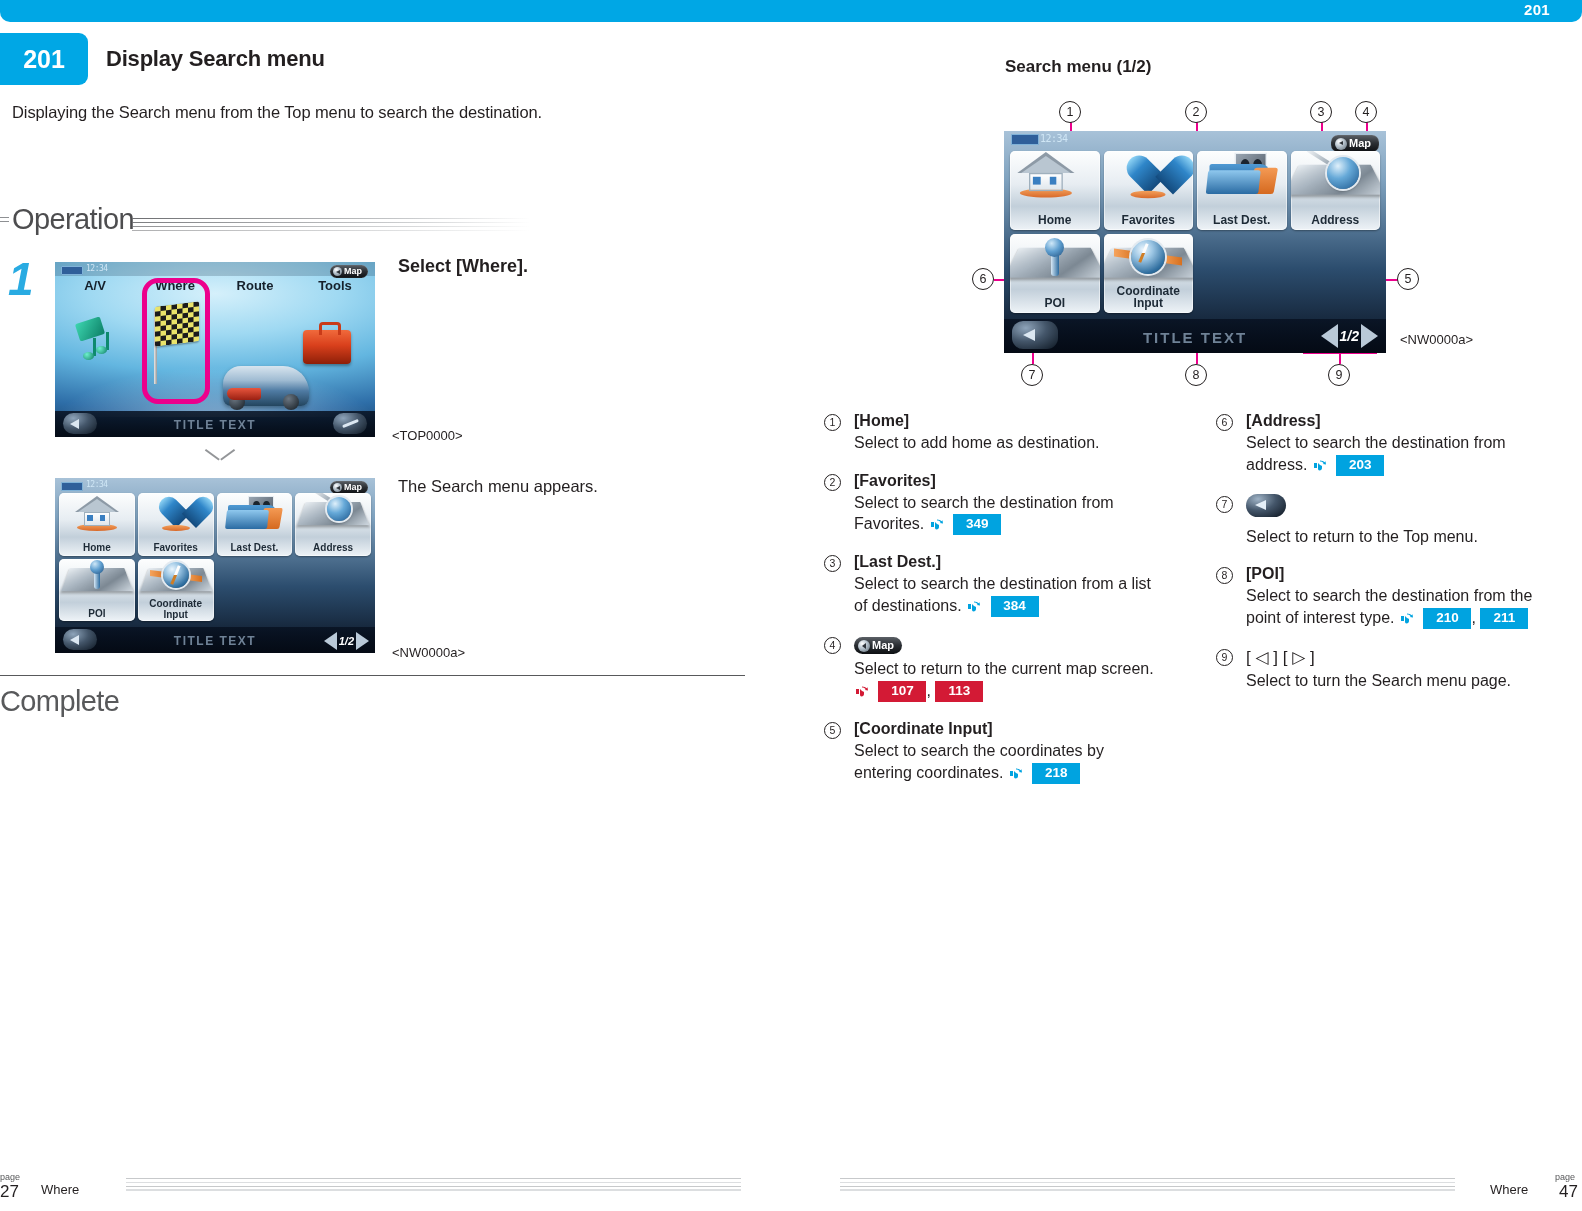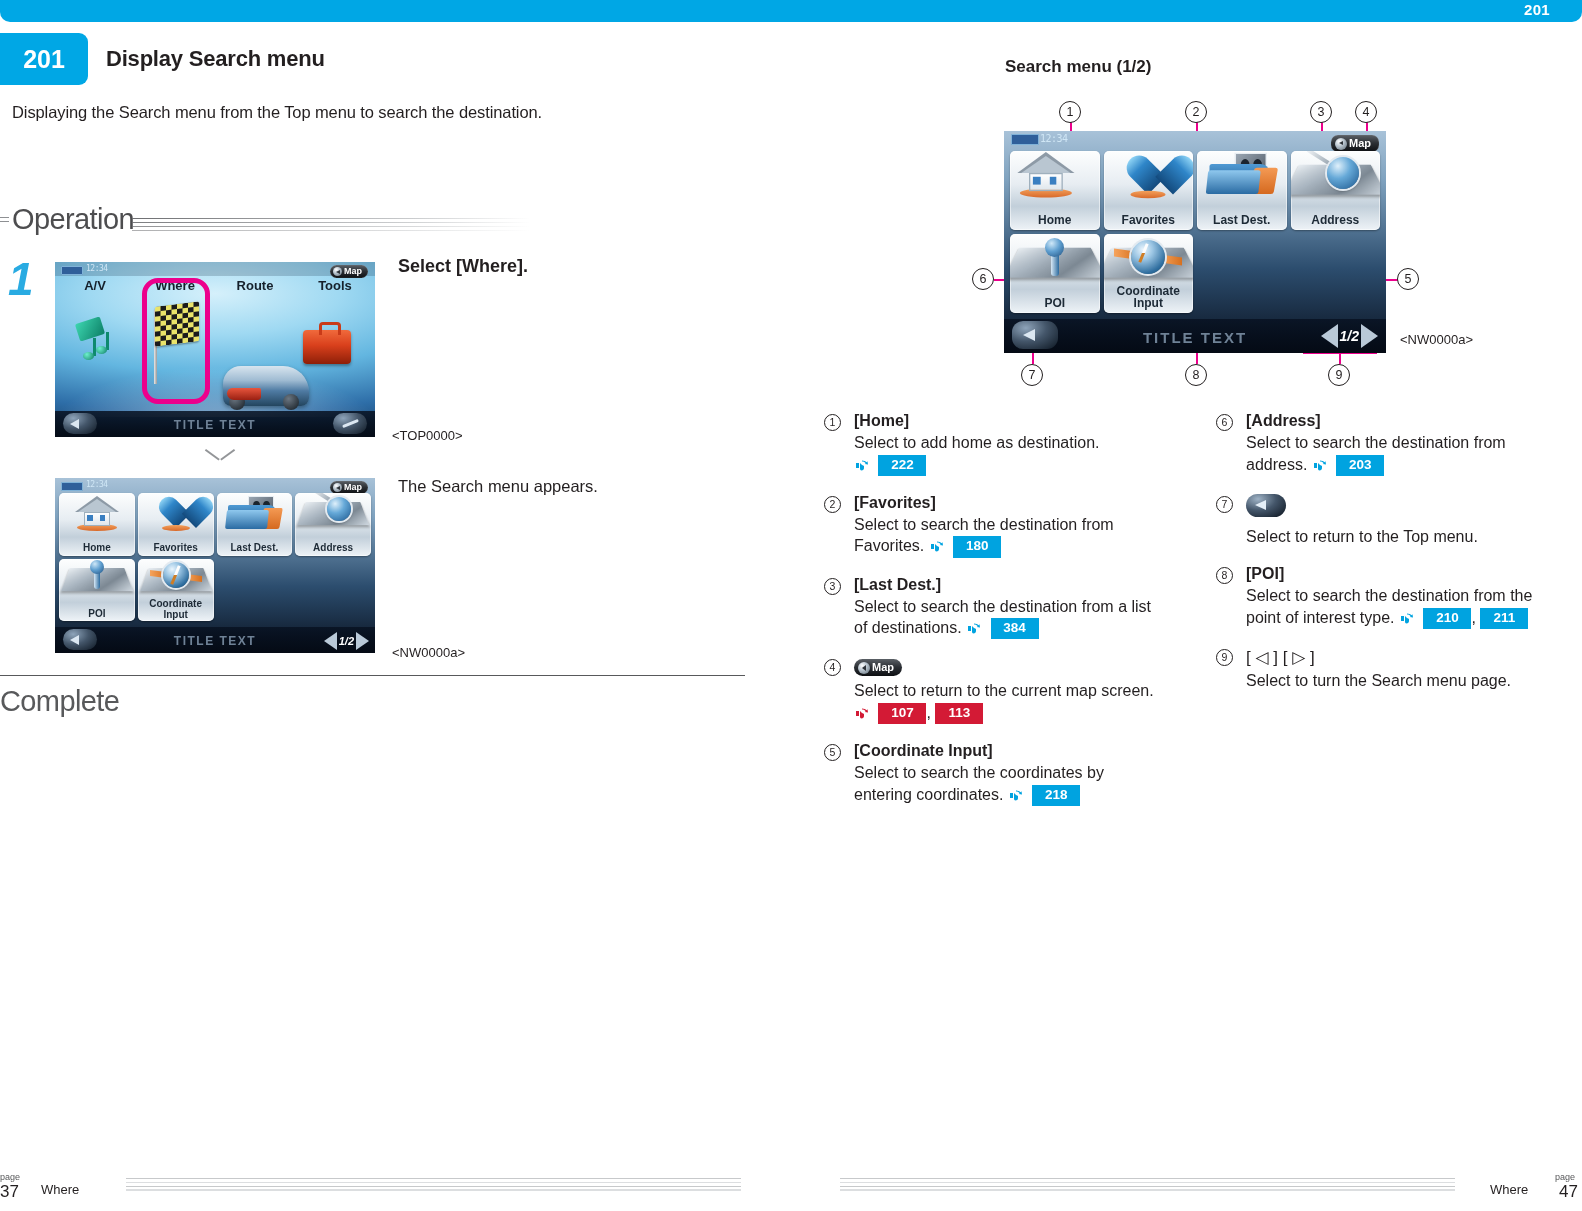--- a/index.html
+++ b/index.html
@@ -984,42 +984,35 @@
 </div>
 <div class="shotcode" style="left:1400px; top:332px;">&lt;NW0000a&gt;</div>
 
 <div class="legend-col" id="legend-left">
 
   <div class="legend-item">
     <div class="legend-num">1</div>
     <div class="legend-body">
       <div class="legend-title">[Home]</div>
       <div class="legend-desc">Select to add home as destination.</div>
-      <div class="legend-desc">
-        <span class="ref-hand"><svg width="15" height="11" viewBox="0 0 15 11">
-              <path d="M0 3h3v5H0zM4 4c0-1 1-1 1 0v1c0-1 1-1 1 0v.5c0-.8 1-.8 1 0V6c0-.8 1-.8 1 0v2c0 1.5-1 2.5-2.5 2.5H5.5C4.5 10.5 4 9.5 4 8.5z" fill="#00a3e0"></path>
-              <path d="M6 0.5c2 0 3.5.8 4.5 1.8l1-1 .5 3.2-3.2-.4.9-.9C8.9 2 7.6 1.4 6 1.4z" fill="#00a3e0"></path>
-            </svg></span>
-        <span class="badge blue">222</span>
-      </div>
     </div>
   </div>
 
   <div class="legend-item">
     <div class="legend-num">2</div>
     <div class="legend-body">
       <div class="legend-title">[Favorites]</div>
       <div class="legend-desc">Select to search the destination from</div>
       <div class="legend-desc">
         <span>Favorites.</span>
         <span class="ref-hand"><svg width="15" height="11" viewBox="0 0 15 11">
               <path d="M0 3h3v5H0zM4 4c0-1 1-1 1 0v1c0-1 1-1 1 0v.5c0-.8 1-.8 1 0V6c0-.8 1-.8 1 0v2c0 1.5-1 2.5-2.5 2.5H5.5C4.5 10.5 4 9.5 4 8.5z" fill="#00a3e0"></path>
               <path d="M6 0.5c2 0 3.5.8 4.5 1.8l1-1 .5 3.2-3.2-.4.9-.9C8.9 2 7.6 1.4 6 1.4z" fill="#00a3e0"></path>
             </svg></span>
-        <span class="badge blue">180</span>
+        <span class="badge blue">349</span>
       </div>
     </div>
   </div>
 
   <div class="legend-item">
     <div class="legend-num">3</div>
     <div class="legend-body">
       <div class="legend-title">[Last Dest.]</div>
       <div class="legend-desc">Select to search the destination from a list</div>
       <div class="legend-desc">
@@ -1118,21 +1111,21 @@
     <div class="legend-num">9</div>
     <div class="legend-body">
       <div class="legend-title" style="font-weight:normal;font-size:17px;">[ ◁ ] [ ▷ ]</div>
       <div class="legend-desc">Select to turn the Search menu page.</div>
     </div>
   </div>
 
 </div>
 
 <div class="footer-page-word" style="left:0px;  top:1172px;">page</div>
-<div class="footer-page-num" style="left:0px;  top:1182px;">37</div>
+<div class="footer-page-num" style="left:0px;  top:1182px;">27</div>
 <div class="footer-chapter" style="left:41px; top:1182px;">Where</div>
 <div class="footer-bars" style="left:126px; top:1178px; width:615px;">
     <i></i>
     <i></i>
     <i></i>
     <i></i>
   </div>
 
 <div class="footer-bars" style="left:840px; top:1178px; width:615px;">
     <i></i>

